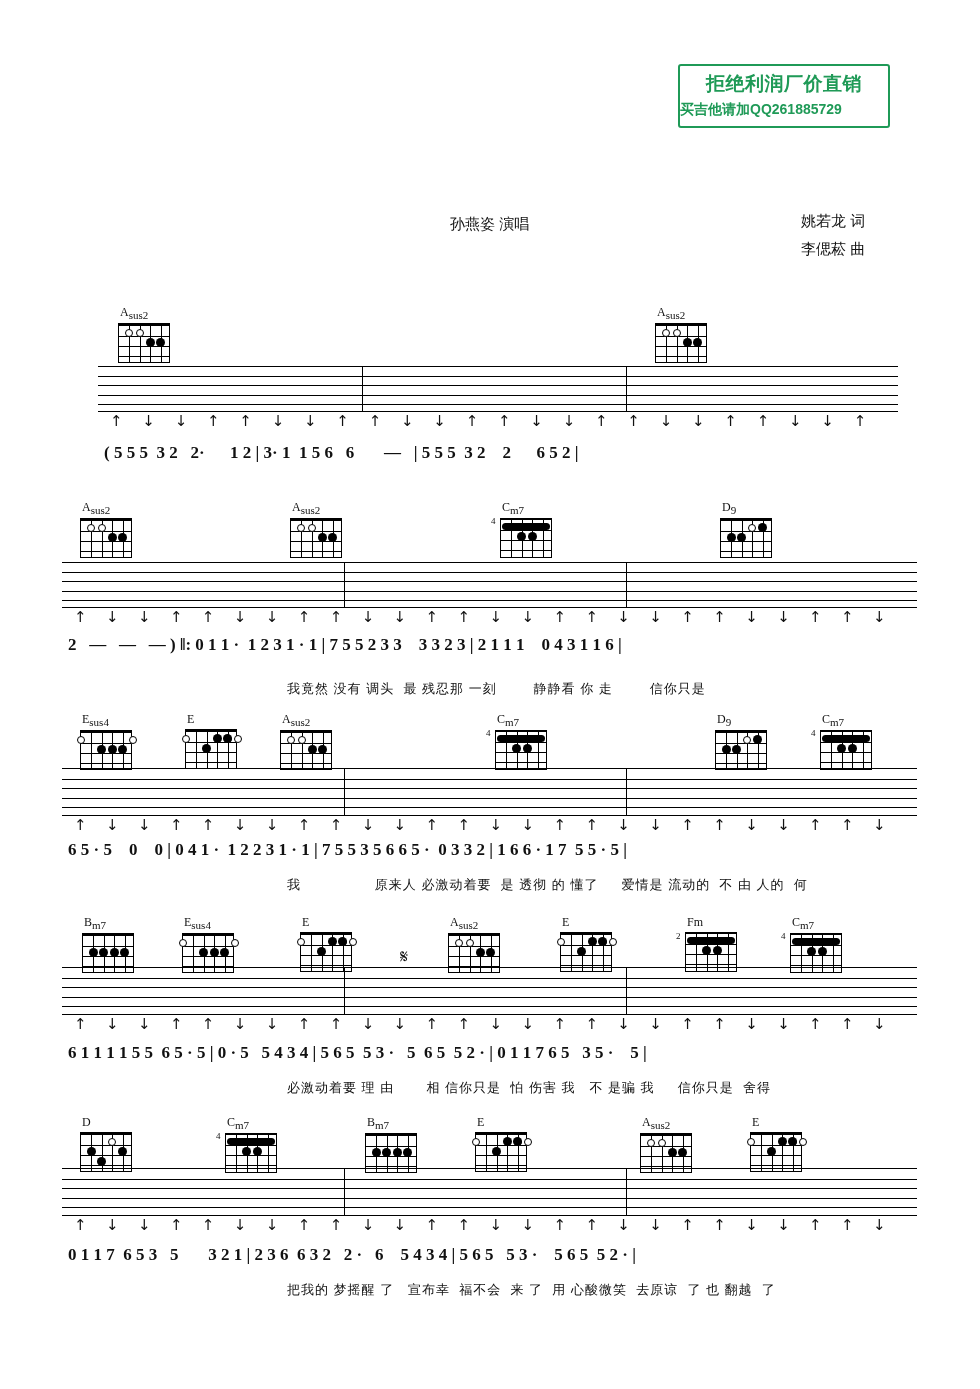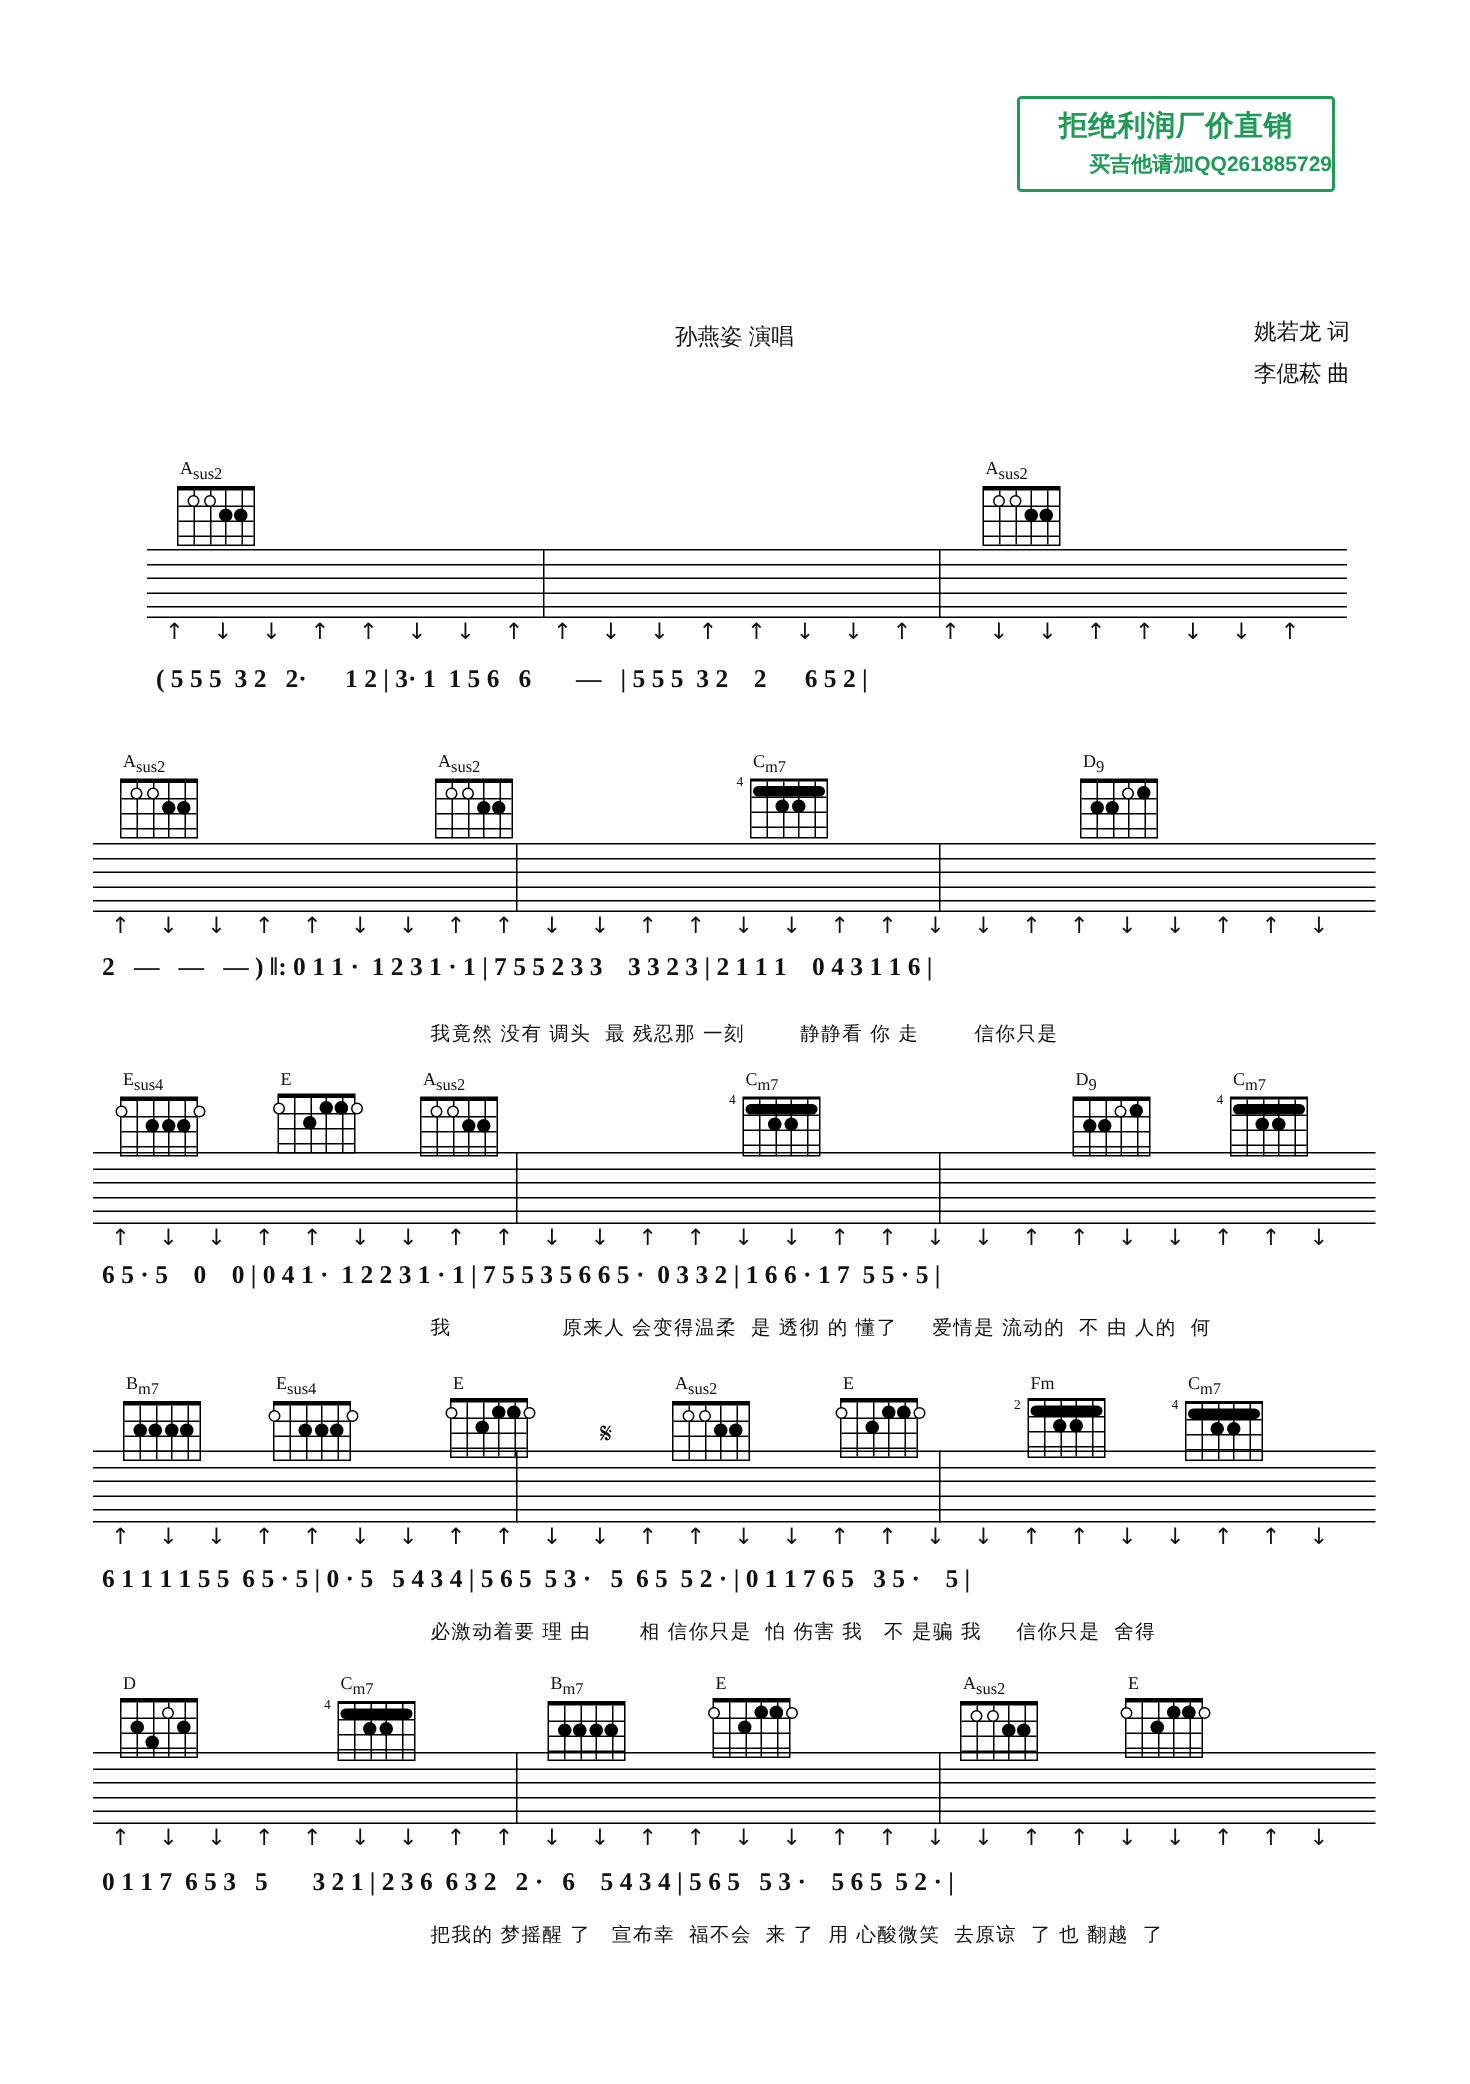--- a/index.html
+++ b/index.html
@@ -14,35 +14,35 @@
   .stamp{
     position:absolute;left:678px;top:64px;width:212px;height:64px;
     border:2px solid #1f9a57;border-radius:3px;background:#fff;
     box-sizing:border-box;
   }
   .stamp .l1{
     color:#1f9a57;font-weight:bold;font-size:19px;letter-spacing:0.5px;
     text-align:center;margin-top:5px;font-family:"Liberation Sans",sans-serif;
   }
   .stamp .l2{
-    color:#1f9a57;font-weight:bold;font-size:14px;text-align:right;margin-top:4px;
+    color:#1f9a57;font-weight:bold;font-size:14px;text-align:left;margin-top:4px;
     font-family:"Liberation Sans",sans-serif;
   }
 
   
   .title{
     position:absolute;left:0;right:0;top:100px;text-align:center;
     font-size:37px;font-weight:bold;letter-spacing:2px;
     font-family:"Liberation Sans",sans-serif;
   }
   .keyblock{position:absolute;left:98px;top:212px;font-size:15px;font-weight:bold;font-family:"Liberation Sans",sans-serif;}
   .keyblock div{margin-bottom:8px;white-space:nowrap;}
   .keyblock .capo{font-size:17px;}
   .singer{position:absolute;left:450px;top:215px;font-size:15px;font-family:"Liberation Sans",sans-serif;}
-  .credits{position:absolute;left:836px;top:212px;font-size:15px;font-family:Liberation Serif, serif;}
+  .credits{position:absolute;left:801px;top:212px;font-size:15px;font-family:Liberation Sans, sans-serif;}
   .credits div{margin-bottom:9px;white-space:nowrap;}
 
   
   .system{position:absolute;left:0;right:0;}
 
   
   .chord{position:absolute;}
   .chord .cname{
     font-size:12px;font-family:"Liberation Serif",serif;
     white-space:nowrap;margin-bottom:2px;text-align:left;padding-left:2px;
@@ -393,21 +393,21 @@
         <div class="arrow" style="left: 681.269px; top: 818px;">↑</div>
         <div class="arrow" style="left: 713.231px; top: 818px;">↑</div>
         <div class="arrow" style="left: 745.192px; top: 818px;">↓</div>
         <div class="arrow" style="left: 777.154px; top: 818px;">↓</div>
         <div class="arrow" style="left: 809.115px; top: 818px;">↑</div>
         <div class="arrow" style="left: 841.077px; top: 818px;">↑</div>
         <div class="arrow" style="left: 873.038px; top: 818px;">↓</div>
         <div class="bl" style="left: 344.15px; top: 768px; height: 48px;"></div>
         <div class="bl" style="left: 626.3px; top: 768px; height: 48px;"></div>
         <div class="notes" style="left: 68px; top: 840px; width: 849px;">6 5 · 5    0    0 | 0 4 1 ·  1 2 2 3 1 · 1 | 7 5 5 3 5 6 6 5 ·  0 3 3 2 | 1 6 6 · 1 7  5 5 · 5 |</div>
-        <div class="lyrics" style="left: 287px; top: 876px;">我                原来人 会变得温柔  是 透彻 的 懂了     爱情是 流动的  不 由 人的  何</div>
+        <div class="lyrics" style="left: 287px; top: 876px;">我                原来人 必激动着要  是 透彻 的 懂了     爱情是 流动的  不 由 人的  何</div>
       </div>
       <div class="system">
         <div class="chord" style="left: 82px; top: 915px;">
           <div class="cname">B<i>m7</i></div>
           <div class="grid nut">
             <div class="v" style="left: 10.4px;"></div>
             <div class="v" style="left: 20.8px;"></div>
             <div class="v" style="left: 31.2px;"></div>
             <div class="v" style="left: 41.6px;"></div>
             <div class="h" style="top: 10px;"></div>

